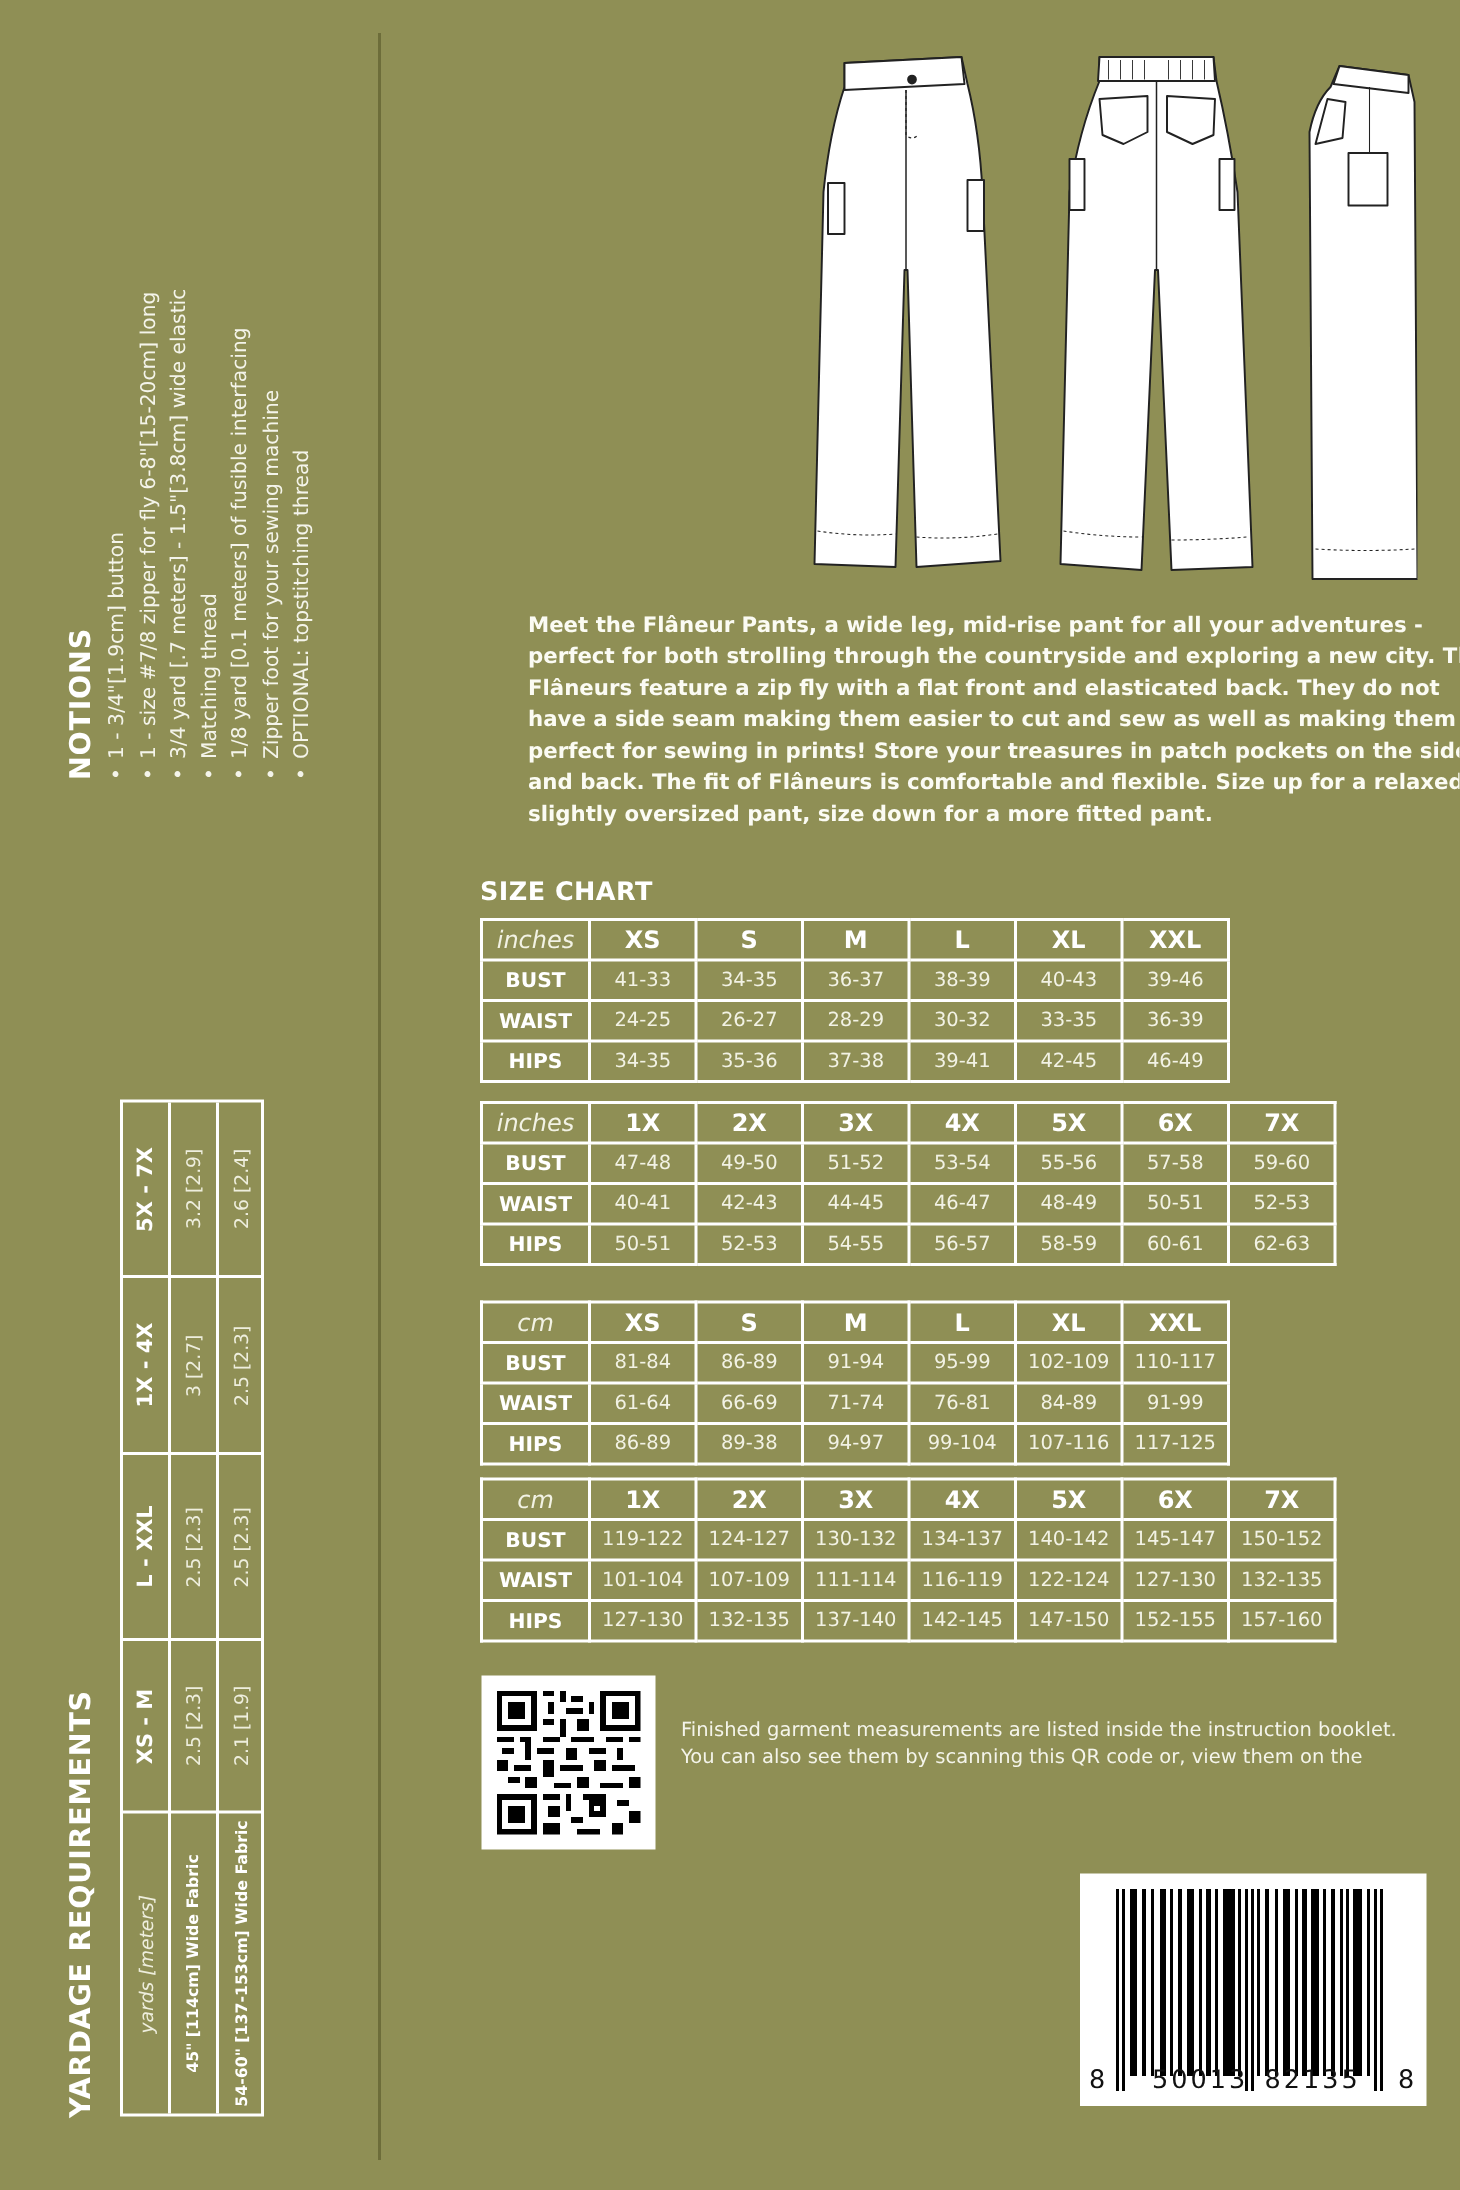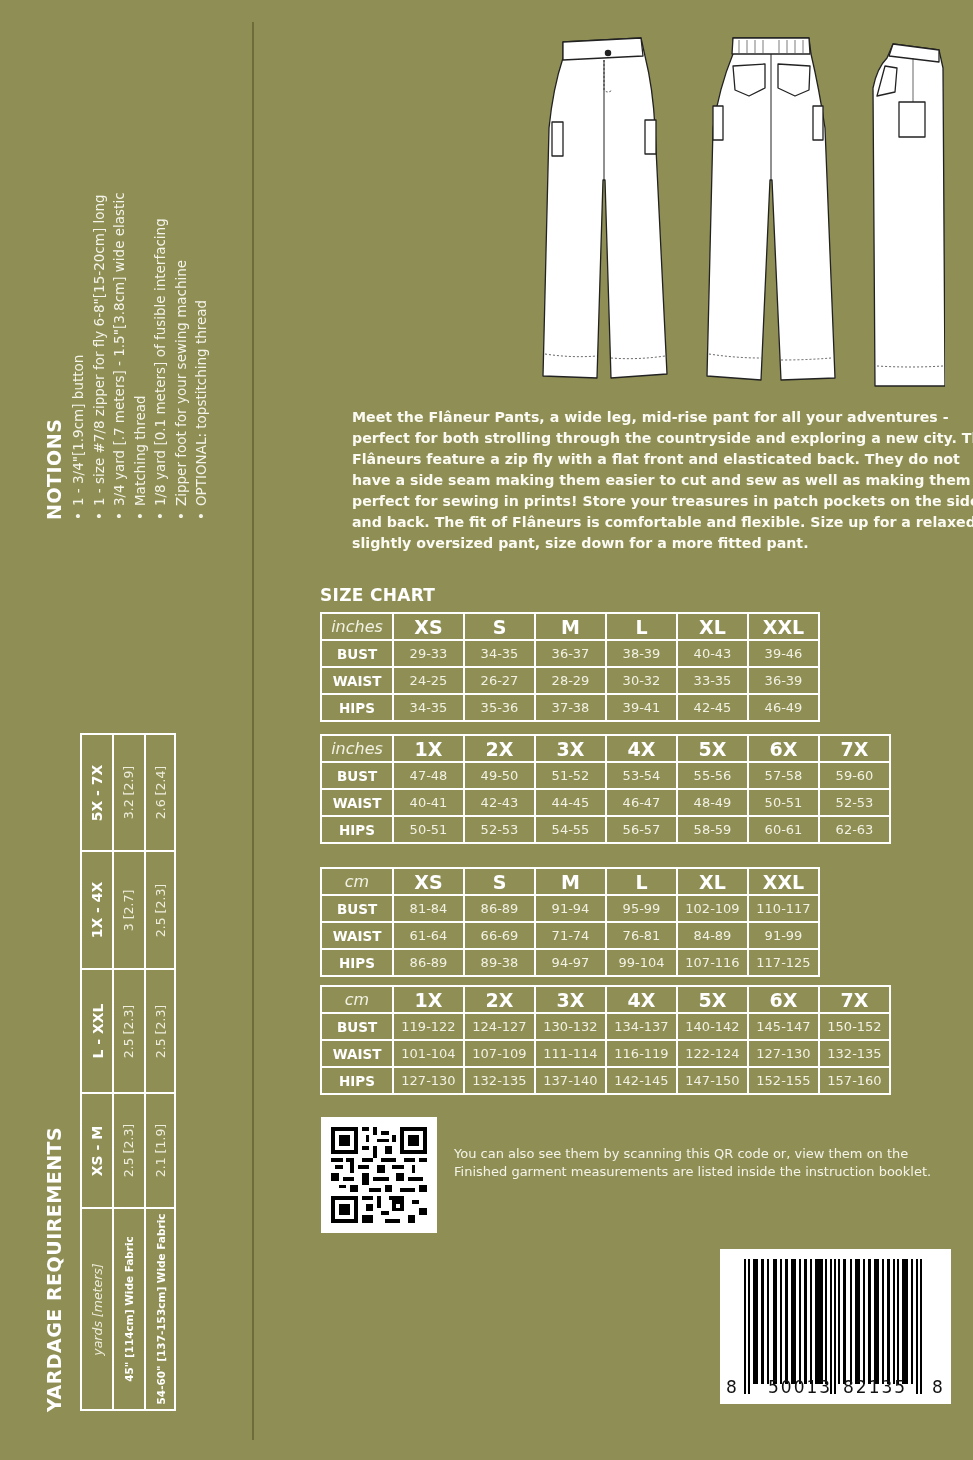--- a/index.html
+++ b/index.html
@@ -86,21 +86,21 @@
   table.sc td {
     border: 2px solid #fff;
     height: 27px;
     text-align: center; vertical-align: middle;
     font-size: 13px; color: #f2f2e4;
     padding: 0;
   }
   table.sc td.first { width: 72px; }
   table.sc td.col { width: 71px; }
   table.sc td.unit { font-style: italic; font-size: 16px; color: #f2f2e4; }
-  table.sc td.size { font-weight: bold; font-size: 19px; color: #fff; }
+  table.sc td.size { font-weight: bold; font-size: 16px; color: #fff; }
   table.sc td.meas { font-weight: bold; font-size: 13.5px; color: #fff; }
 
   
   .qr {
     position: absolute; left: 321px; top: 1117px; width: 116px; height: 116px;
     background: #fff; padding: 10px;
   }
   .qr svg { width: 96px; height: 96px; display: block; }
   .qr-note {
     position: absolute; left: 454px; top: 1145px; width: 505px;
@@ -255,21 +255,21 @@
     <td class="first unit">inches</td>
     <td class="col size">XS</td>
     <td class="col size">S</td>
     <td class="col size">M</td>
     <td class="col size">L</td>
     <td class="col size">XL</td>
     <td class="col size">XXL</td>
   </tr>
   <tr>
     <td class="first meas">BUST</td>
-    <td>29-33</td>
+    <td>41-33</td>
     <td>34-35</td>
     <td>36-37</td>
     <td>38-39</td>
     <td>40-43</td>
     <td>39-46</td>
   </tr>
   <tr>
     <td class="first meas">WAIST</td>
     <td>24-25</td>
     <td>26-27</td>
@@ -478,22 +478,22 @@
         <rect x="23" y="21" width="2" height="2"></rect>
       <rect x="8" y="23" width="3" height="2"></rect>
         <rect x="13" y="22" width="2" height="1"></rect>
         <rect x="14" y="24" width="4" height="1"></rect>
       <rect x="20" y="23" width="2" height="2"></rect>
     </g>
   </svg>
 </div>
 
 <div class="qr-note">
+  <div>Finished garment measurements are listed inside the instruction booklet.</div>
   <div>You can also see them by scanning this QR code or, view them on the</div>
-  <div>Finished garment measurements are listed inside the instruction booklet.</div>
 </div>
 
 <div class="barcode">
   <svg width="231" height="155" viewBox="0 0 231 155" shape-rendering="crispEdges">
     <g fill="#000">
       <rect x="24" y="10" width="2" height="135"></rect>
         <rect x="28" y="10" width="2" height="135"></rect>
       <rect x="33" y="10" width="5" height="125"></rect>
         <rect x="41" y="10" width="3" height="125"></rect>
       <rect x="47" y="10" width="2" height="125"></rect>

